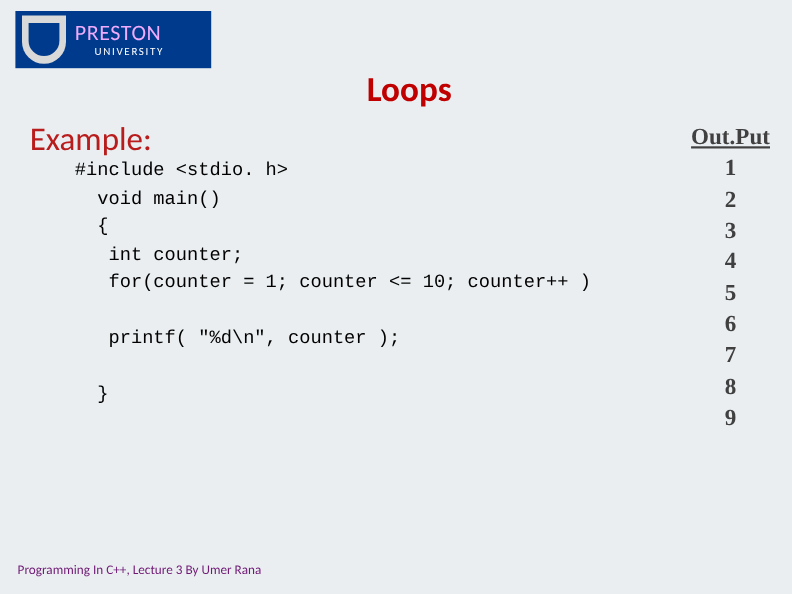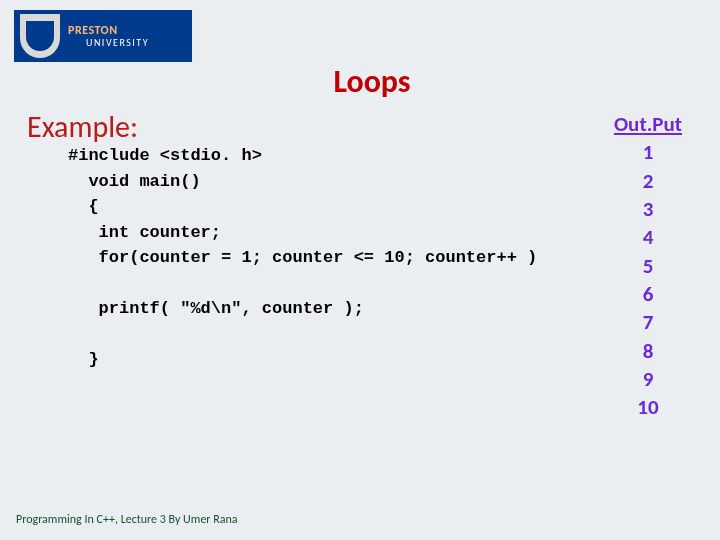--- a/index.html
+++ b/index.html
@@ -38,23 +38,23 @@
     background: #003a8c;
     border-radius: 0 0 14px 14px;
   }
   .logo-text {
     margin-left: 8px;
     display: flex;
     flex-direction: column;
     line-height: 1;
   }
   .logo-line1 {
-    color: #fdba74;
-    font-weight: bold;
-    font-size: 12px;
+    color: #f0abfc;
+    font-weight: normal;
+    font-size: 20px;
     letter-spacing: 0.5px;
   }
   .logo-line2 {
     color: #fff;
     font-size: 10px;
     letter-spacing: 1.5px;
     margin-top: 2px;
     padding-left: 18px;
   }
   .title {
@@ -72,45 +72,46 @@
     top: 108px;
     left: 27px;
     font-size: 30px;
     color: #b91c1c;
   }
   .code-block {
     position: absolute;
     top: 143px;
     left: 68px;
     font-family: "Courier New", monospace;
-    font-weight: bold;
+    font-weight: normal;
     font-size: 17px;
     color: #000;
     line-height: 1.5;
     white-space: pre;
   }
   .output-block {
     position: absolute;
     top: 110px;
-    right: 38px;
+    right: 20px;
     font-size: 21px;
     font-weight: bold;
-    color: #6d28d9;
+    color: #404040;
     text-align: center;
     line-height: 1.35;
+    font-family: Liberation Serif, serif;
   }
   .output-head {
     text-decoration: underline;
   }
   .footer {
     position: absolute;
     bottom: 14px;
     left: 16px;
     font-size: 12px;
-    color: #14532d;
+    color: #701a75;
   }
 </style>
 </head>
 <body>
 
 <div class="logo-box">
   <div class="crest">
     <div class="crest-inner"></div>
   </div>
   <div class="logo-text">
@@ -136,16 +137,15 @@
   <div class="output-head">Out.Put</div>
   <div>1</div>
   <div>2</div>
   <div>3</div>
   <div>4</div>
   <div>5</div>
   <div>6</div>
   <div>7</div>
   <div>8</div>
   <div>9</div>
-  <div>10</div>
 </div>
 
 <div class="footer">Programming In C++, Lecture 3 By Umer Rana</div>
 
 </body></html>

